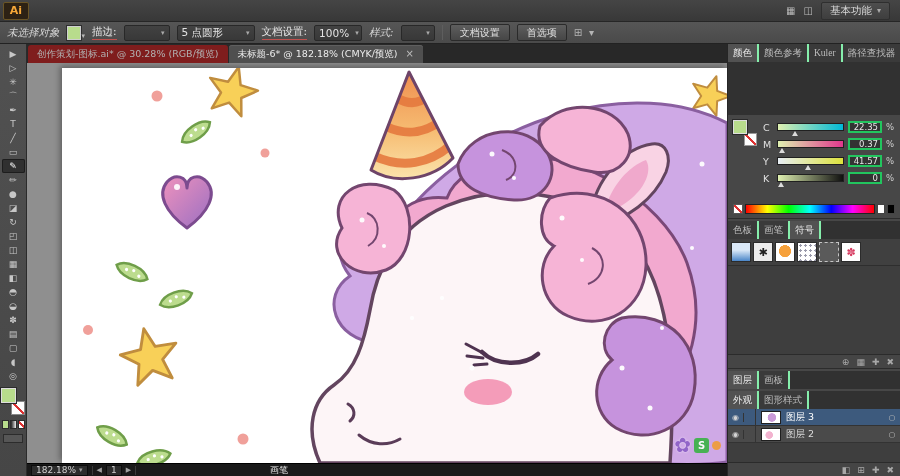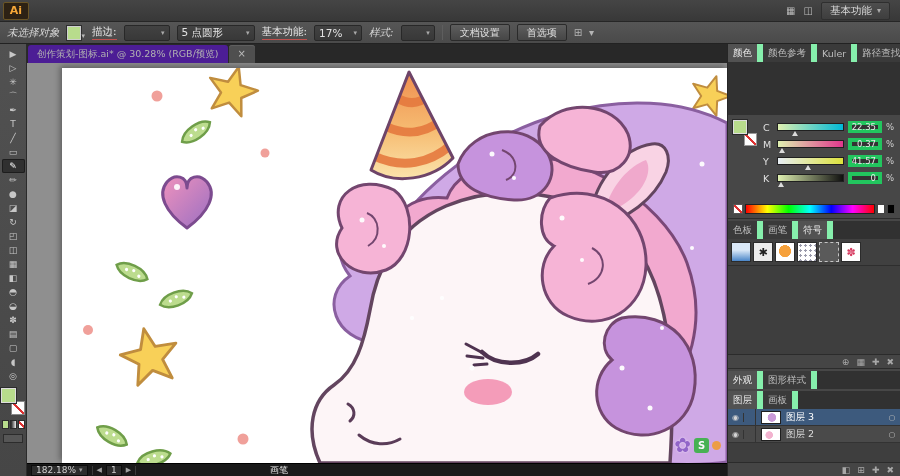--- a/index.html
+++ b/index.html
@@ -46,21 +46,21 @@
   .mini-btn.color{background:#b8dc8c;}
   .mini-btn.grad{background:linear-gradient(90deg,#222,#eee);}
   .mini-btn.none{background:#fff;}
   .mini-btn.none::after{content:"";position:absolute;inset:0;background:linear-gradient(45deg,transparent 40%,#d33 40%,#d33 60%,transparent 60%);}
   .wide-btn{width:20px;height:9px;border:1px solid #2c2c2c;background:#565656;margin-top:5px;}
 
   
   .doc-area{flex:1;display:flex;flex-direction:column;min-width:0;background:#8f8f8f;}
   .tabstrip{height:19px;background:#282828;display:flex;align-items:flex-end;padding-left:1px;gap:1px;flex:none;}
   .tab{height:18px;display:flex;align-items:center;gap:8px;padding:0 9px;font-size:9.5px;border-radius:3px 3px 0 0;}
-  .tab.inactive{background:#4c1d95;color:#b2b2b2;}
+  .tab.inactive{background:#7f1d1d;color:#b2b2b2;}
   .tab.active{background:#4f4f4f;color:#ececec;box-shadow:inset 0 1px 0 #5f5f5f;}
   .tab-close{color:#bbb;font-size:10px;line-height:1;}
   .canvas{flex:1;position:relative;overflow:hidden;}
   .artboard{position:absolute;left:35px;top:5px;right:0;bottom:0;background:#fff;box-shadow:-2px -2px 6px rgba(0,0,0,.35);}
   .artboard svg{width:100%;height:100%;display:block;}
   .watermark{position:absolute;right:6px;bottom:8px;display:flex;align-items:center;gap:3px;opacity:.93;}
   .wm-flower{color:#8d5fc6;font-size:20px;line-height:1;text-shadow:0 0 2px rgba(255,255,255,.8);}
   .wm-badge{width:15px;height:15px;border-radius:3px;background:#3eb24a;color:#fff;font-size:10px;font-weight:bold;display:flex;align-items:center;justify-content:center;}
   .wm-dot{width:9px;height:9px;border-radius:50%;background:#ef9d3c;}
 
@@ -68,21 +68,21 @@
   .statusbar{height:13px;background:#191919;border-top:1px solid #000;display:flex;align-items:center;gap:4px;padding:0 4px;font-size:9px;color:#cfcfcf;flex:none;}
   .sb-box{height:11px;background:#2c2c2c;border:1px solid #0c0c0c;display:flex;align-items:center;gap:3px;padding:0 4px;}
   .sb-arrow{font-size:7px;color:#9f9f9f;}
   .sb-sep{width:1px;height:9px;background:#3a3a3a;}
   .sb-tool{margin-left:130px;color:#e8e8e8;}
 
   
   .rightpanel{width:173px;background:#474747;border-left:1px solid #262626;display:flex;flex-direction:column;font-size:9.5px;flex:none;}
   .ptabs{height:18px;background:#313131;display:flex;align-items:stretch;flex:none;}
   .ptabs.gap{margin-top:2px;}
-  .ptab{padding:0 5px;display:flex;align-items:center;background:#3a3a3a;color:#bdbdbd;border-right:6px solid #86efac;white-space:nowrap;}
+  .ptab{padding:0 5px;display:flex;align-items:center;background:#3a3a3a;color:#bdbdbd;border-right:2px solid #86efac;white-space:nowrap;font-family:Liberation Serif, serif;}
   .ptab.active{background:#525252;color:#ececec;}
   .ptab-fill{flex:1;display:flex;align-items:center;justify-content:flex-end;padding-right:4px;color:#9d9d9d;font-size:9px;background:#313131;}
   .pbody{background:#474747;border-bottom:1px solid #2c2c2c;}
 
   
   .color-body{height:104px;display:flex;flex-direction:column;padding:5px 5px 3px 5px;}
   .color-top{display:flex;gap:6px;flex:1;}
   .fs2{position:relative;width:24px;height:26px;flex:none;}
   .fs2 .b{position:absolute;right:0;bottom:0;width:13px;height:13px;background:#fff;border:1px solid #999;}
   .fs2 .b::after{content:"";position:absolute;inset:0;background:linear-gradient(45deg,transparent 42%,#d33 42%,#d33 58%,transparent 58%);}
@@ -90,21 +90,21 @@
   .channels{flex:1;display:flex;flex-direction:column;gap:3px;}
   .ch-row{display:flex;align-items:center;gap:4px;height:14px;}
   .ch-label{width:10px;color:#e0e0e0;font-size:9.5px;}
   .ch-track{position:relative;flex:1;height:8px;border:1px solid #202020;}
   .ch-track i{position:absolute;top:7px;width:0;height:0;border-left:3px solid transparent;border-right:3px solid transparent;border-bottom:5px solid #dcdcdc;}
   .tc{background:linear-gradient(90deg,#dff0b0,#00b9d7);}
   .tm{background:linear-gradient(90deg,#dff0b0,#e0368c);}
   .ty{background:linear-gradient(90deg,#e8eef5,#dde23c);}
   .tk{background:linear-gradient(90deg,#dff0b0,#101010);}
   .p22{left:22%}.p1{left:1%}.p42{left:42%}.p0{left:0%}
-  .ch-val{width:34px;height:12px;background:#333;border:4px solid #22c55e;color:#e6e6e6;font-size:8.5px;display:flex;align-items:center;justify-content:flex-end;padding:0 2px;}
+  .ch-val{width:34px;height:12px;background:#333;border:2px solid #22c55e;color:#e6e6e6;font-size:8.5px;display:flex;align-items:center;justify-content:flex-end;padding:0 2px;}
   .ch-unit{width:9px;color:#cfcfcf;font-size:8.5px;}
   .spectrum-row{height:12px;display:flex;align-items:center;gap:2px;margin-top:4px;}
   .spec-none{width:10px;height:10px;background:#fff;border:1px solid #555;position:relative;}
   .spec-none::after{content:"";position:absolute;inset:0;background:linear-gradient(45deg,transparent 40%,#d33 40%,#d33 60%,transparent 60%);}
   .spec-bar{flex:1;height:10px;border:1px solid #222;background:linear-gradient(90deg,#f00,#ff0,#0f0,#0ff,#00f,#f0f,#f00);}
   .spec-w{width:8px;height:10px;background:#fff;border:1px solid #444;}
   .spec-k{width:8px;height:10px;background:#000;border:1px solid #444;}
 
   
   .sym-body{height:130px;display:flex;flex-direction:column;}
@@ -156,23 +156,23 @@
       </span>
     <span class="cb-link">描边:</span>
     <span class="combo w44">
         <span></span>
         <span class="chev">▾</span>
       </span>
     <span class="combo w72">
         <span>5 点圆形</span>
         <span class="chev">▾</span>
       </span>
-    <span class="cb-link">基本功能:</span>
+    <span class="cb-link">文档设置:</span>
     <span class="combo w46">
-        <span>17%</span>
+        <span>100%</span>
         <span class="chev">▾</span>
       </span>
     <span class="cb-label">样式:</span>
     <span class="combo w30">
         <span></span>
         <span class="chev">▾</span>
       </span>
     <span class="cb-sep"></span>
     <button class="cb-btn">文档设置</button>
     <button class="cb-btn">首选项</button>
@@ -242,20 +242,21 @@
         </div>
         <span class="wide-btn"></span>
       </div>
 
     <div class="doc-area">
       <div class="tabstrip">
         <div class="tab inactive">
           <span>创作策划-图标.ai* @ 30.28% (RGB/预览)</span>
         </div>
         <div class="tab active">
+          <span>未标题-6* @ 182.18% (CMYK/预览)</span>
           <span class="tab-close">×</span>
         </div>
       </div>
 
       <div class="canvas">
         <div class="artboard">
           <svg viewBox="0 0 665 395" preserveAspectRatio="none">
             <defs>
               <linearGradient id="gHorn" x1="0" y1="0" x2="0" y2="1">
                 <stop offset="0" stop-color="#ef8e4f"></stop>
@@ -455,27 +456,27 @@
         <div class="pfooter">
           <span>⊕</span>
           <span>▦</span>
           <span>✚</span>
           <span>✖</span>
         </div>
       </div>
 
 
       <div class="ptabs gap">
+          <span class="ptab active">图层</span>
+          <span class="ptab">画板</span>
+        </div>
+
+      <div class="ptabs gap">
           <span class="ptab active">外观</span>
           <span class="ptab">图形样式</span>
-        </div>
-
-      <div class="ptabs gap">
-          <span class="ptab active">图层</span>
-          <span class="ptab">画板</span>
         </div>
       <div class="layers-body">
 
           <div class="layer-row selected">
             <span class="l-eye">◉</span>
             <span class="l-spacer"></span>
             <span class="l-thumb"></span>
             <span class="l-name">图层 3</span>
             <span class="l-target">○</span>
           </div>

